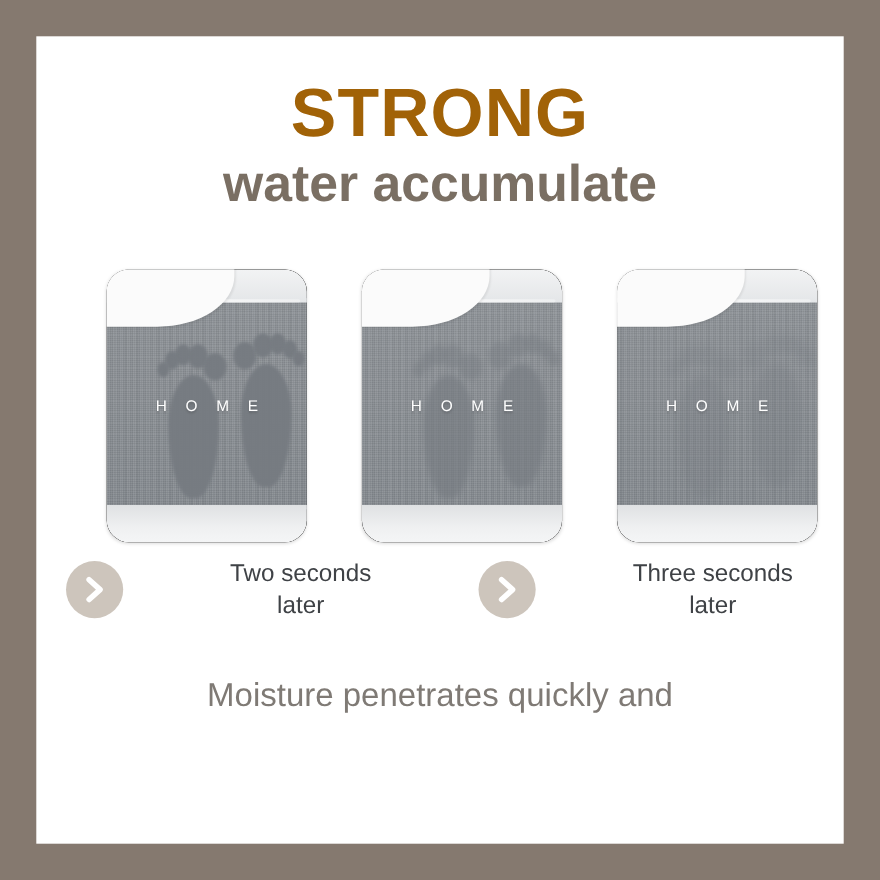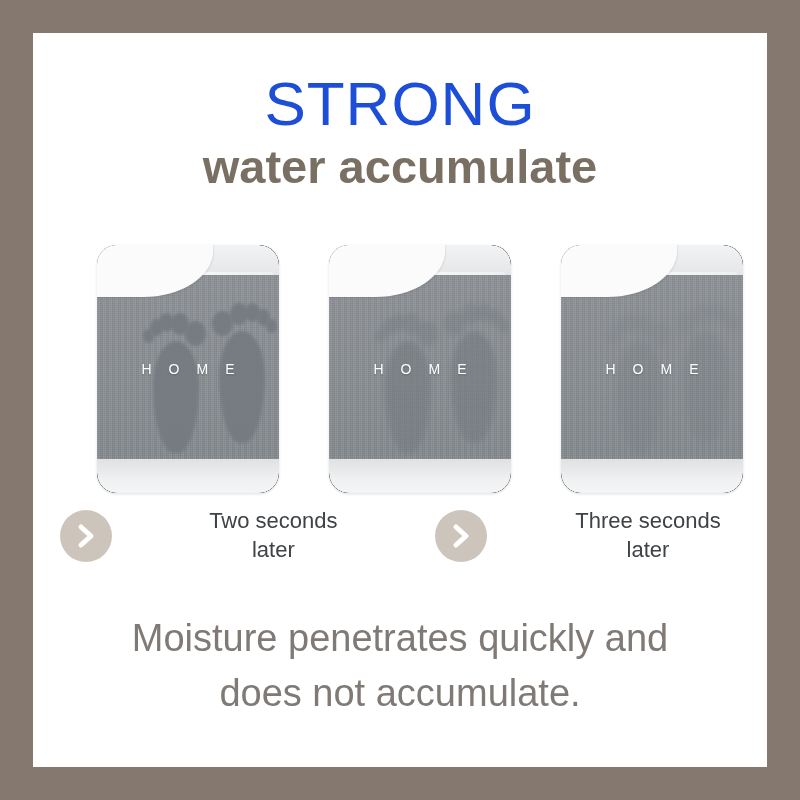--- a/index.html
+++ b/index.html
@@ -12,22 +12,22 @@
   #frame {
     position:absolute;
     left:33px; top:33px;
     width:734px; height:734px;
     background:#ffffff;
   }
 
   
   #headline { position:absolute; left:0; top:40px; width:100%; text-align:center; }
   #hl-strong {
-    font-size:62px; font-weight:normal; letter-spacing:1px;
-    color:#1d4ed8; line-height:1.0; display:block;
+    font-size:62px; font-weight:bold; letter-spacing:1px;
+    color:#a16207; line-height:1.0; display:block;
   }
   #hl-sub {
     font-size:47px; font-weight:bold; letter-spacing:0px;
     color:#7a6f63; line-height:1.18; display:block; margin-top:4px;
   }
 
   
   #panels {
     position:absolute; left:24px; top:212px;
     width:686px; height:248px;
@@ -139,21 +139,21 @@
     width:52px; height:52px; border-radius:50%;
     background:#cdc5bc;
     display:flex; align-items:center; justify-content:center;
   }
   .arrow svg { display:block; }
 
   
   #tagline {
     position:absolute; left:0; top:578px; width:100%;
     text-align:center; color:#7f7a75;
-    font-size:38px; line-height:1.45;
+    font-size:30px; line-height:1.45;
   }
 </style>
 </head>
 <body>
 
 <div id="frame">
 
   <div id="headline">
     <span id="hl-strong">STRONG</span>
     <span id="hl-sub">water accumulate</span>
@@ -279,16 +279,15 @@
         </svg>
       </div>
     </div>
 
     <div class="caption">Three seconds<br>later</div>
 
   </div>
 
   <div id="tagline">
     <div>Moisture penetrates quickly and</div>
-    <div>does not accumulate.</div>
   </div>
 
 </div>
 
 </body></html>

